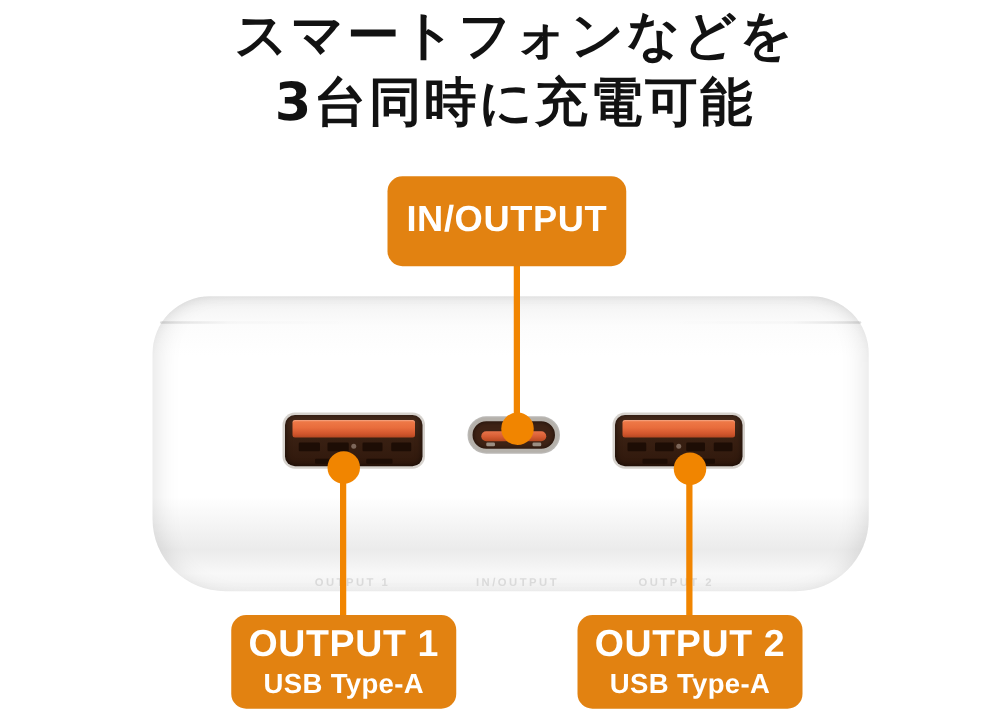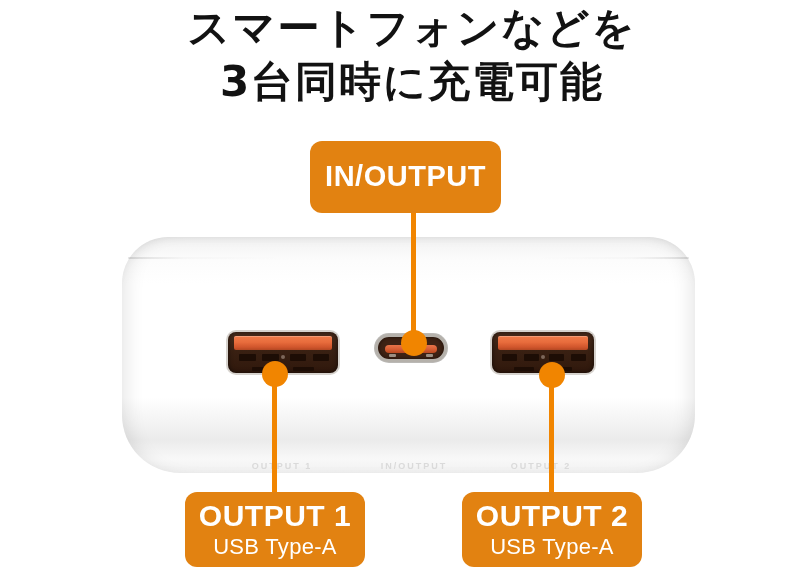--- a/index.html
+++ b/index.html
@@ -83,21 +83,21 @@
   .callout {
     position:absolute; background:#e28211; border-radius:12px; color:#ffffff; z-index:5;
     display:flex; flex-direction:column; align-items:center; justify-content:center; text-align:center;
   }
   .callout-typec { left:298px; top:141px; width:191px; height:72px; }
   .callout-o1    { left:173px; top:492px; width:180px; height:75px; }
   .callout-o2    { left:450px; top:492px; width:180px; height:75px; }
   .callout-title { font-size:29px; font-weight:700; letter-spacing:0.5px; line-height:1.08; }
   .callout-sub   { font-size:21px; font-weight:500; letter-spacing:0.3px; line-height:1.15; margin-top:1px; }
   .callout-o1 .callout-title, .callout-o2 .callout-title { font-size:30px; }
-  .callout-o1 .callout-sub,   .callout-o2 .callout-sub   { font-size:22px; }
+  .callout-o1 .callout-sub,   .callout-o2 .callout-sub   { font-size:22px;font-weight:bold; }
 </style>
 </head>
 <body>
 
 <div class="stage">
 
   <div class="heading">
     <div>スマートフォンなどを</div>
     <div>3台同時に充電可能</div>
   </div>

